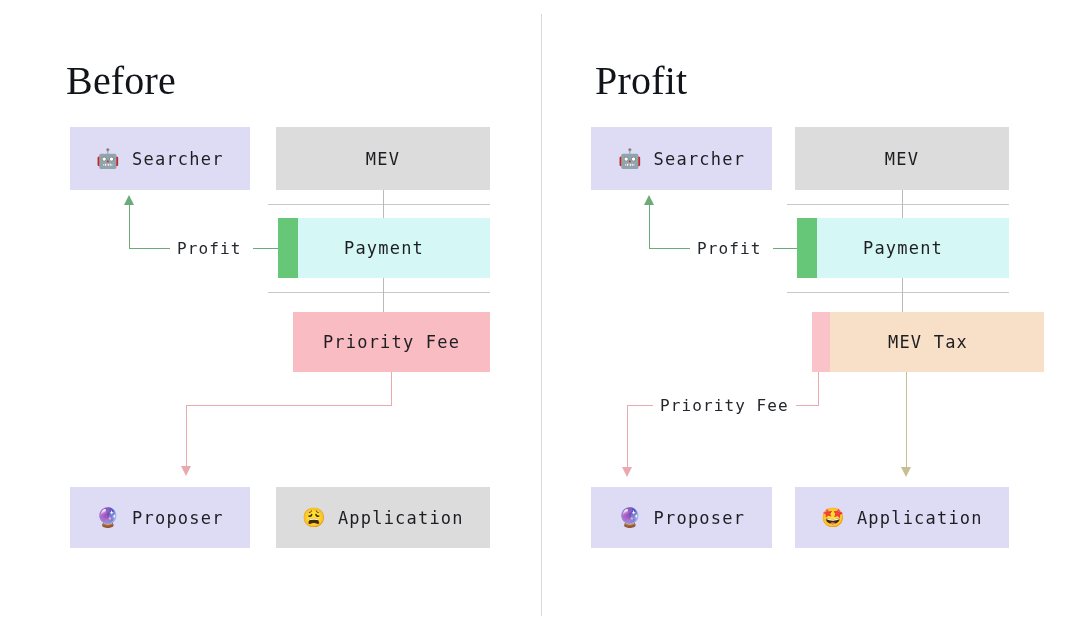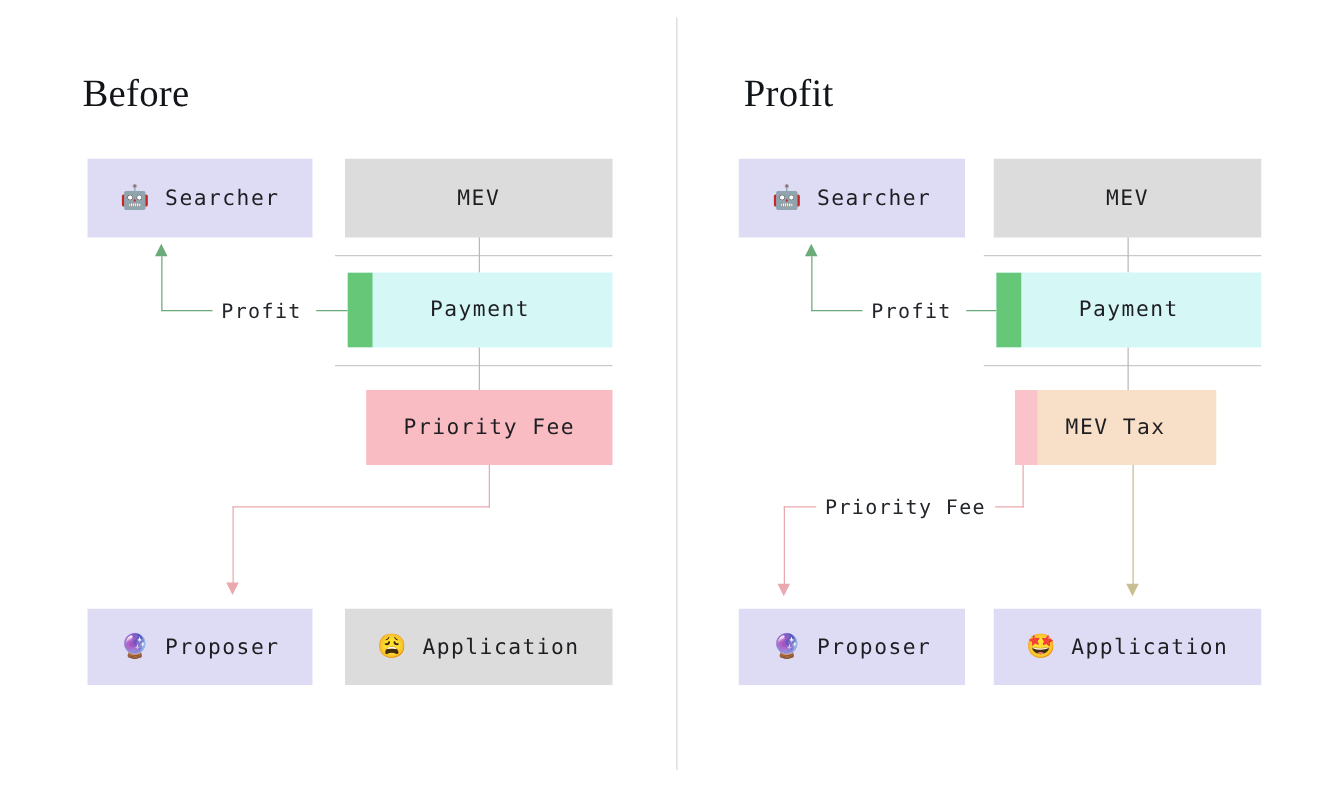--- a/index.html
+++ b/index.html
@@ -15,21 +15,21 @@
   
   .divider{
     position:absolute;left:541px;top:14px;width:1px;height:602px;
     background:#d9d9d9;
   }
 
   
   .panel-title{
     position:absolute;
     font-family:"Liberation Serif", serif;
-    font-size:31px;
+    font-size:40px;
     color:#111418;
     letter-spacing:0.2px;
     white-space:nowrap;
   }
 
   
   .box{
     position:absolute;
     display:flex;
     align-items:center;
@@ -161,21 +161,21 @@
 
   <div class="box" style="left:797px;top:218px;width:212px;height:60px;background:#d5f8f7;">
     <div class="seg" style="width:20px;background:#65c777;"></div>
     <span class="lbl">Payment</span>
   </div>
 
   <div class="rule" style="left:787px;top:292px;width:222px;"></div>
   <div class="vstub" style="left:902px;top:278px;height:14px;"></div>
   <div class="vstub" style="left:902px;top:292px;height:20px;"></div>
 
-  <div class="box" style="left:812px;top:312px;width:161px;height:60px;background:#f7dfc8;">
+  <div class="box" style="left:812px;top:312px;width:232px;height:60px;background:#f7dfc8;">
     <div class="seg" style="width:18px;background:#fac3ca;"></div>
     <span class="lbl">MEV Tax</span>
   </div>
 
   <div class="hline" style="left:773px;top:248px;width:24px;background:#6aab79;"></div>
   <div class="hline" style="left:649px;top:248px;width:45px;background:#6aab79;"></div>
   <div class="vline" style="left:649px;top:205px;height:44px;background:#6aab79;"></div>
   <div class="arrowhead arrow-up" style="left:644px;top:195px;border-bottom:10px solid #6aab79;"></div>
   <div class="conn-label" style="left:690px;top:239px;">Profit</div>
 

